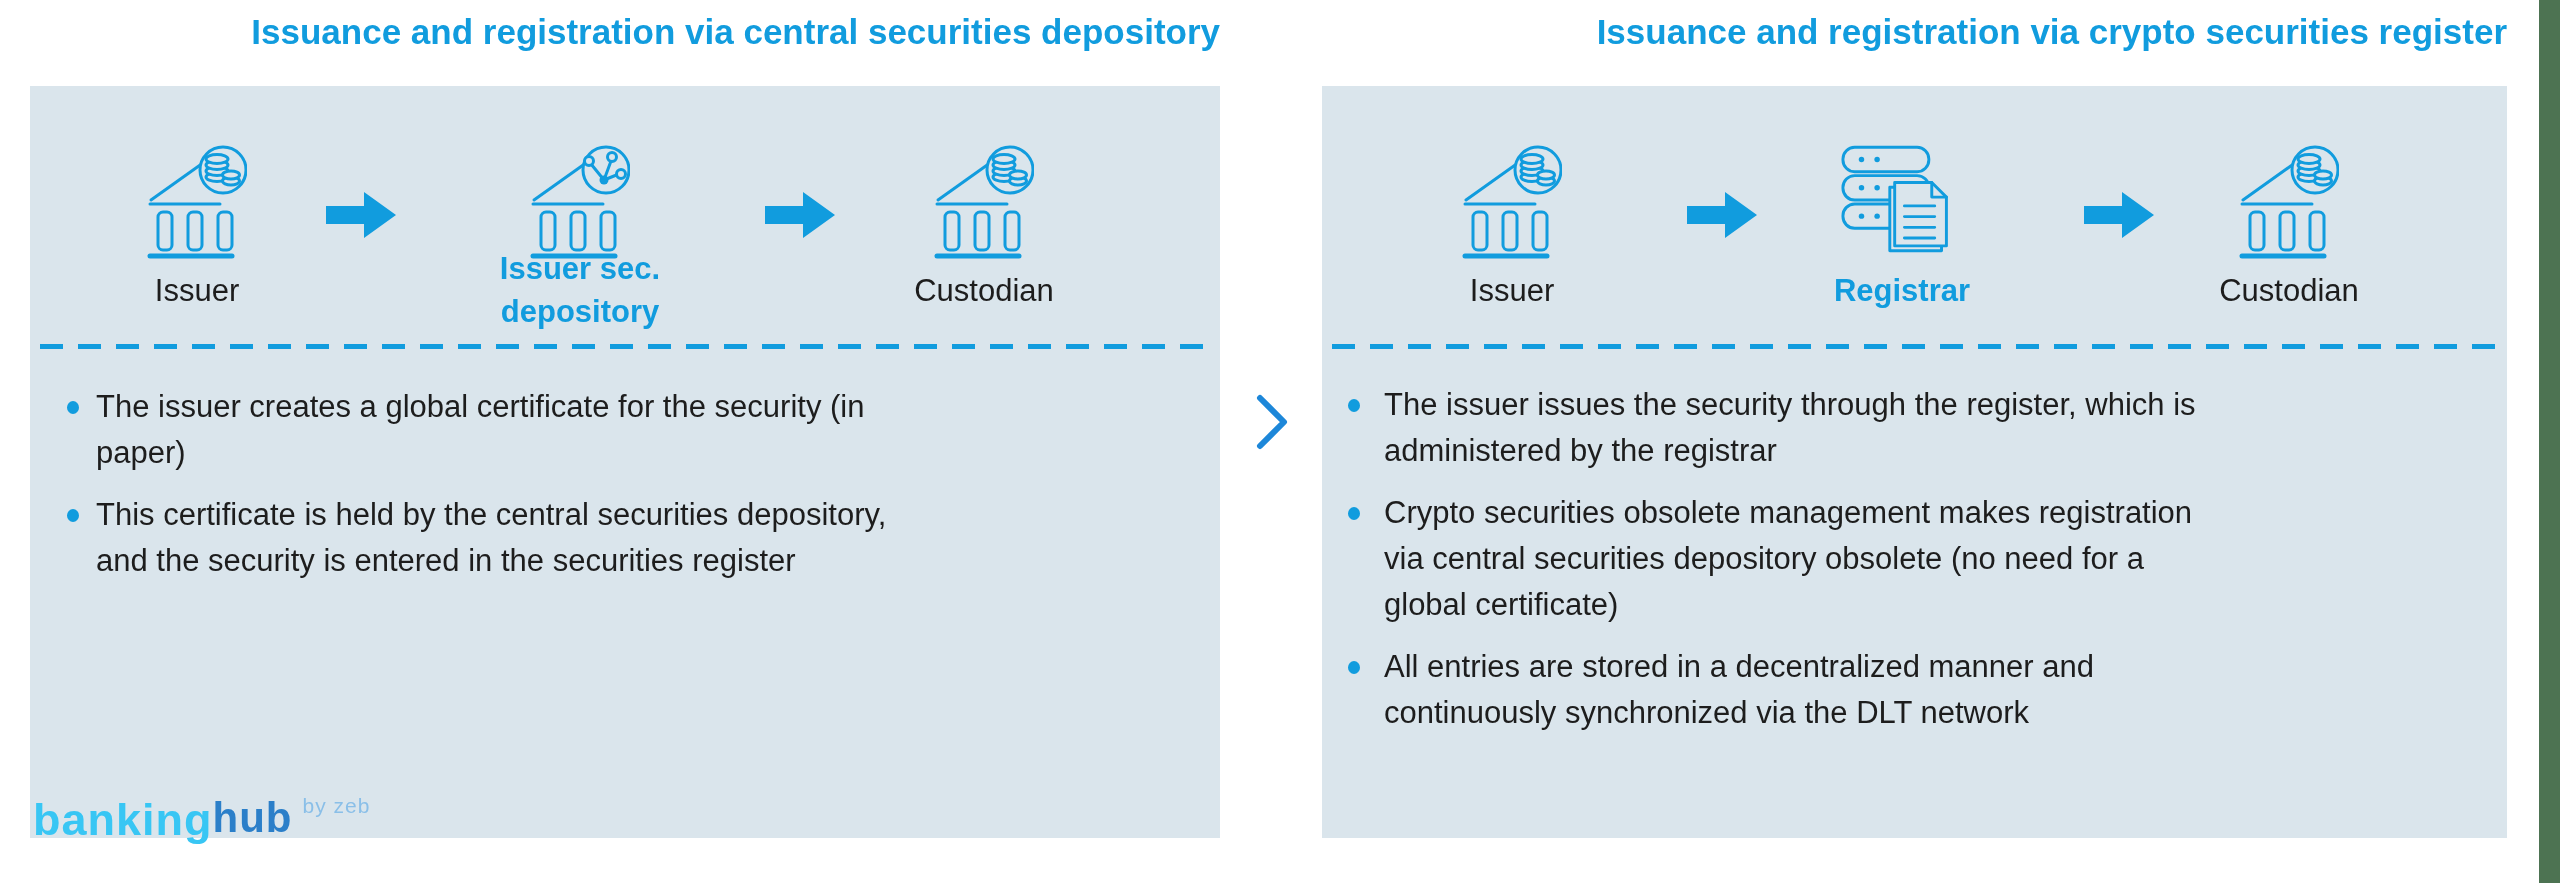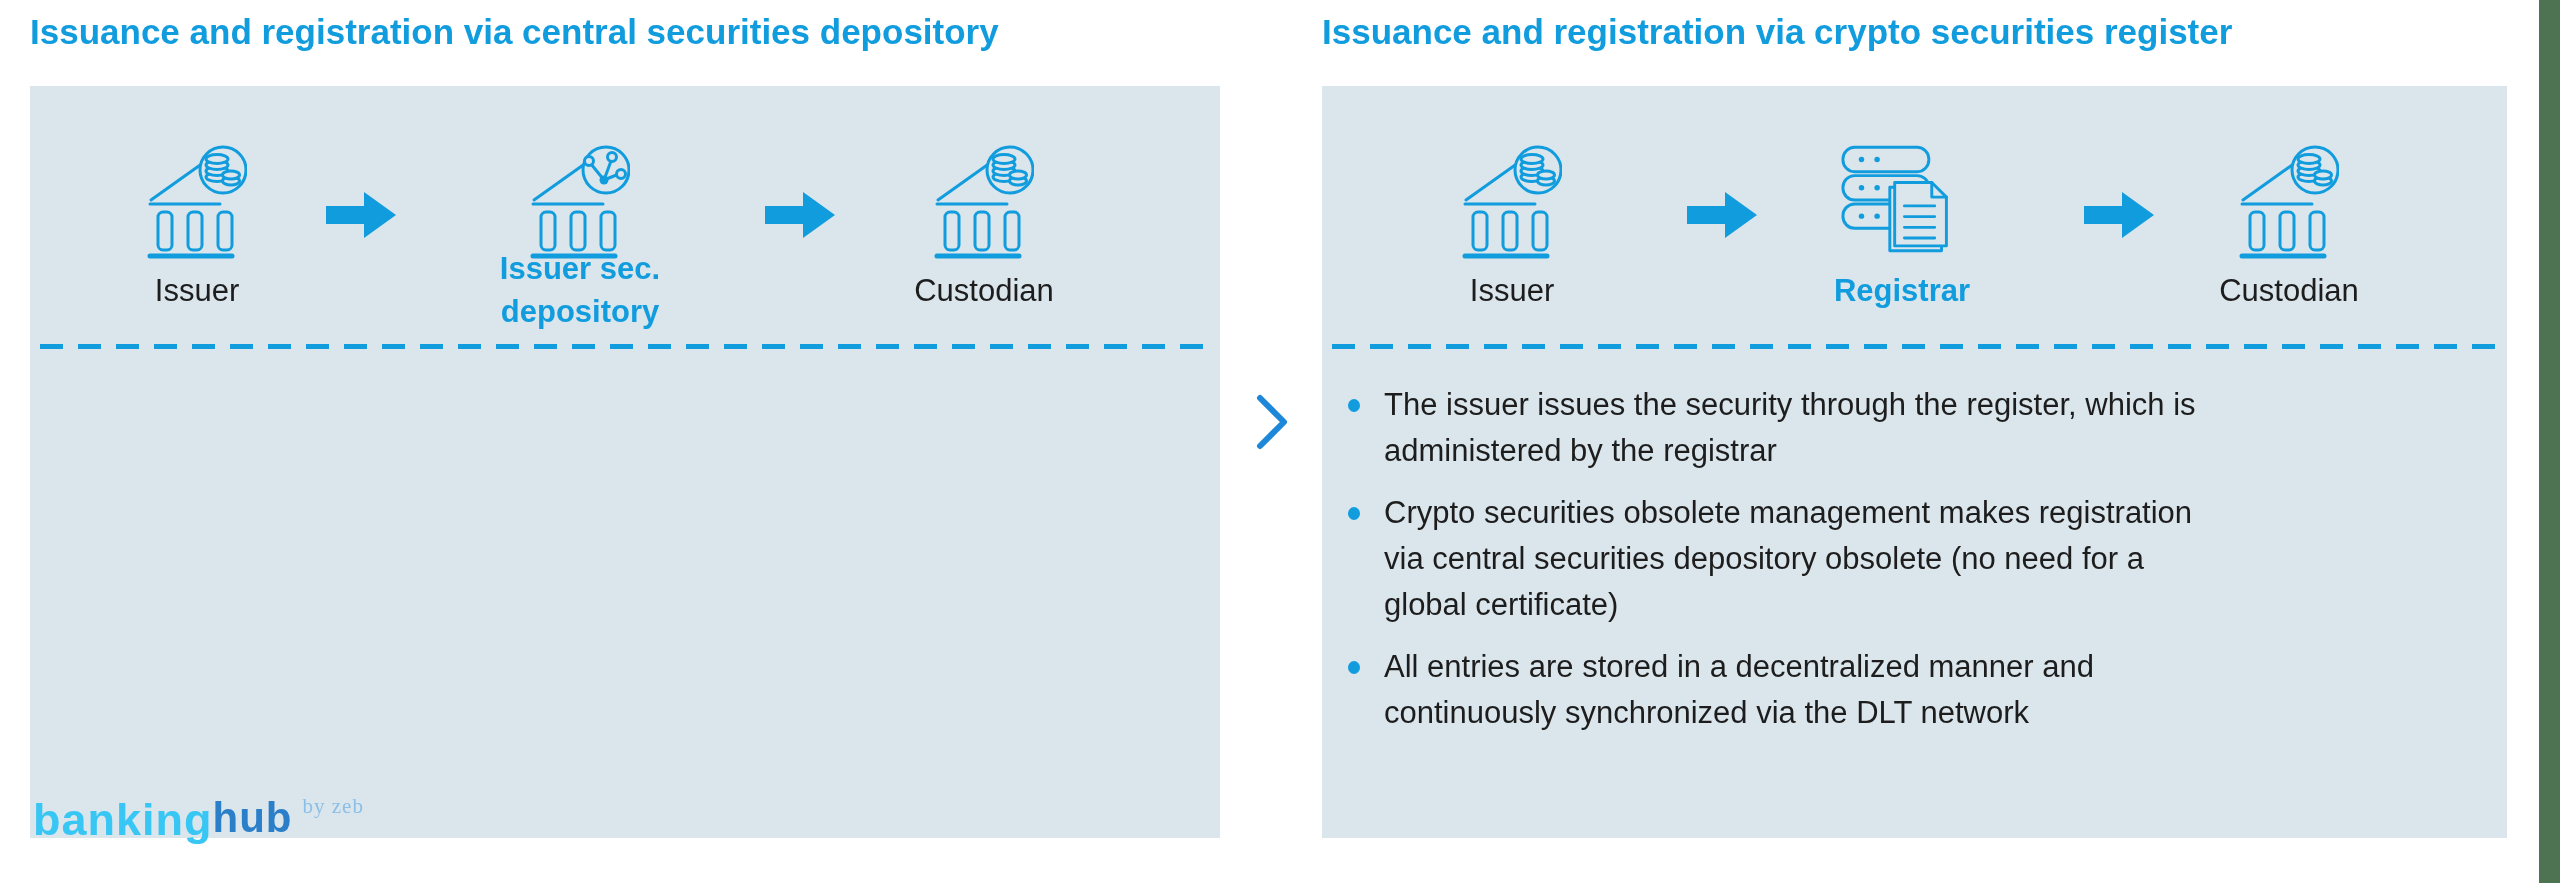--- a/index.html
+++ b/index.html
@@ -11,21 +11,21 @@
   }
   .stage{position:relative;width:2560px;height:883px;background:#ffffff;}
 
   
   .accent-bar{position:absolute;top:0;left:2539px;width:21px;height:883px;background:var(--green);}
 
   
   .panel-title{
     position:absolute;top:10px;height:44px;
     font-size:35px;font-weight:bold;color:var(--accent);
-    text-align:left;line-height:44px;letter-spacing:0px;
+    text-align:right;line-height:44px;letter-spacing:0px;
   }
   .panel-title.left{left:30px;width:1190px;}
   .panel-title.right{left:1322px;width:1185px;}
 
   
   .panel{position:absolute;top:86px;height:752px;background:var(--panel-bg);}
   .panel.left{left:30px;width:1190px;}
   .panel.right{left:1322px;width:1185px;}
 
   
@@ -62,21 +62,21 @@
     border-radius:50%;background:var(--accent);
   }
 
   
   .mid-chevron{position:absolute;left:1256px;top:394px;width:32px;height:56px;}
 
   
   .logo{position:absolute;left:33px;top:794px;display:flex;align-items:flex-start;}
   .logo .w1{font-size:45px;font-weight:bold;color:var(--logo-cyan);letter-spacing:1px;}
   .logo .w2{font-size:42px;font-weight:bold;color:var(--logo-blue);letter-spacing:1px;}
-  .logo .byline{font-size:21px;color:var(--logo-light);margin-left:10px;letter-spacing:1px;font-family:Liberation Serif, serif;}
+  .logo .byline{font-size:21px;color:var(--logo-light);margin-left:10px;letter-spacing:1px;}
 
   .icon-stroke{stroke:var(--accent);fill:none;stroke-width:3;stroke-linecap:round;stroke-linejoin:round;}
 </style>
 </head>
 <body>
 
 <div class="stage">
 
   <div class="panel-title left">Issuance and registration via central securities depository</div>
   <div class="panel-title right">Issuance and registration via crypto securities register</div>
@@ -149,20 +149,26 @@
           <ellipse cx="70" cy="15" rx="11" ry="4.5" fill="var(--panel-bg)"></ellipse>
           <ellipse cx="84" cy="37" rx="8.5" ry="4" fill="var(--panel-bg)"></ellipse>
           <ellipse cx="84" cy="31" rx="8.5" ry="4" fill="var(--panel-bg)"></ellipse>
         </g>
       </svg>
       <div class="flow-label">Custodian</div>
     </div>
 
     <div class="dashed-sep"></div>
 
+    <ul class="bullet-list">
+      <li class="bullet">The issuer creates a global certificate for the security (in
+paper)</li>
+      <li class="bullet">This certificate is held by the central securities depository,
+and the security is entered in the securities register</li>
+    </ul>
   </div>
 
   <svg class="mid-chevron" viewBox="0 0 32 56">
     <polyline points="4,4 28,28 4,52" fill="none" stroke="var(--chevron)" stroke-width="6" stroke-linecap="round" stroke-linejoin="round"></polyline>
   </svg>
 
   <div class="panel right">
 
     <div class="flow-item" style="left:60px;">
       <svg width="100" height="116" viewBox="0 0 100 116">

